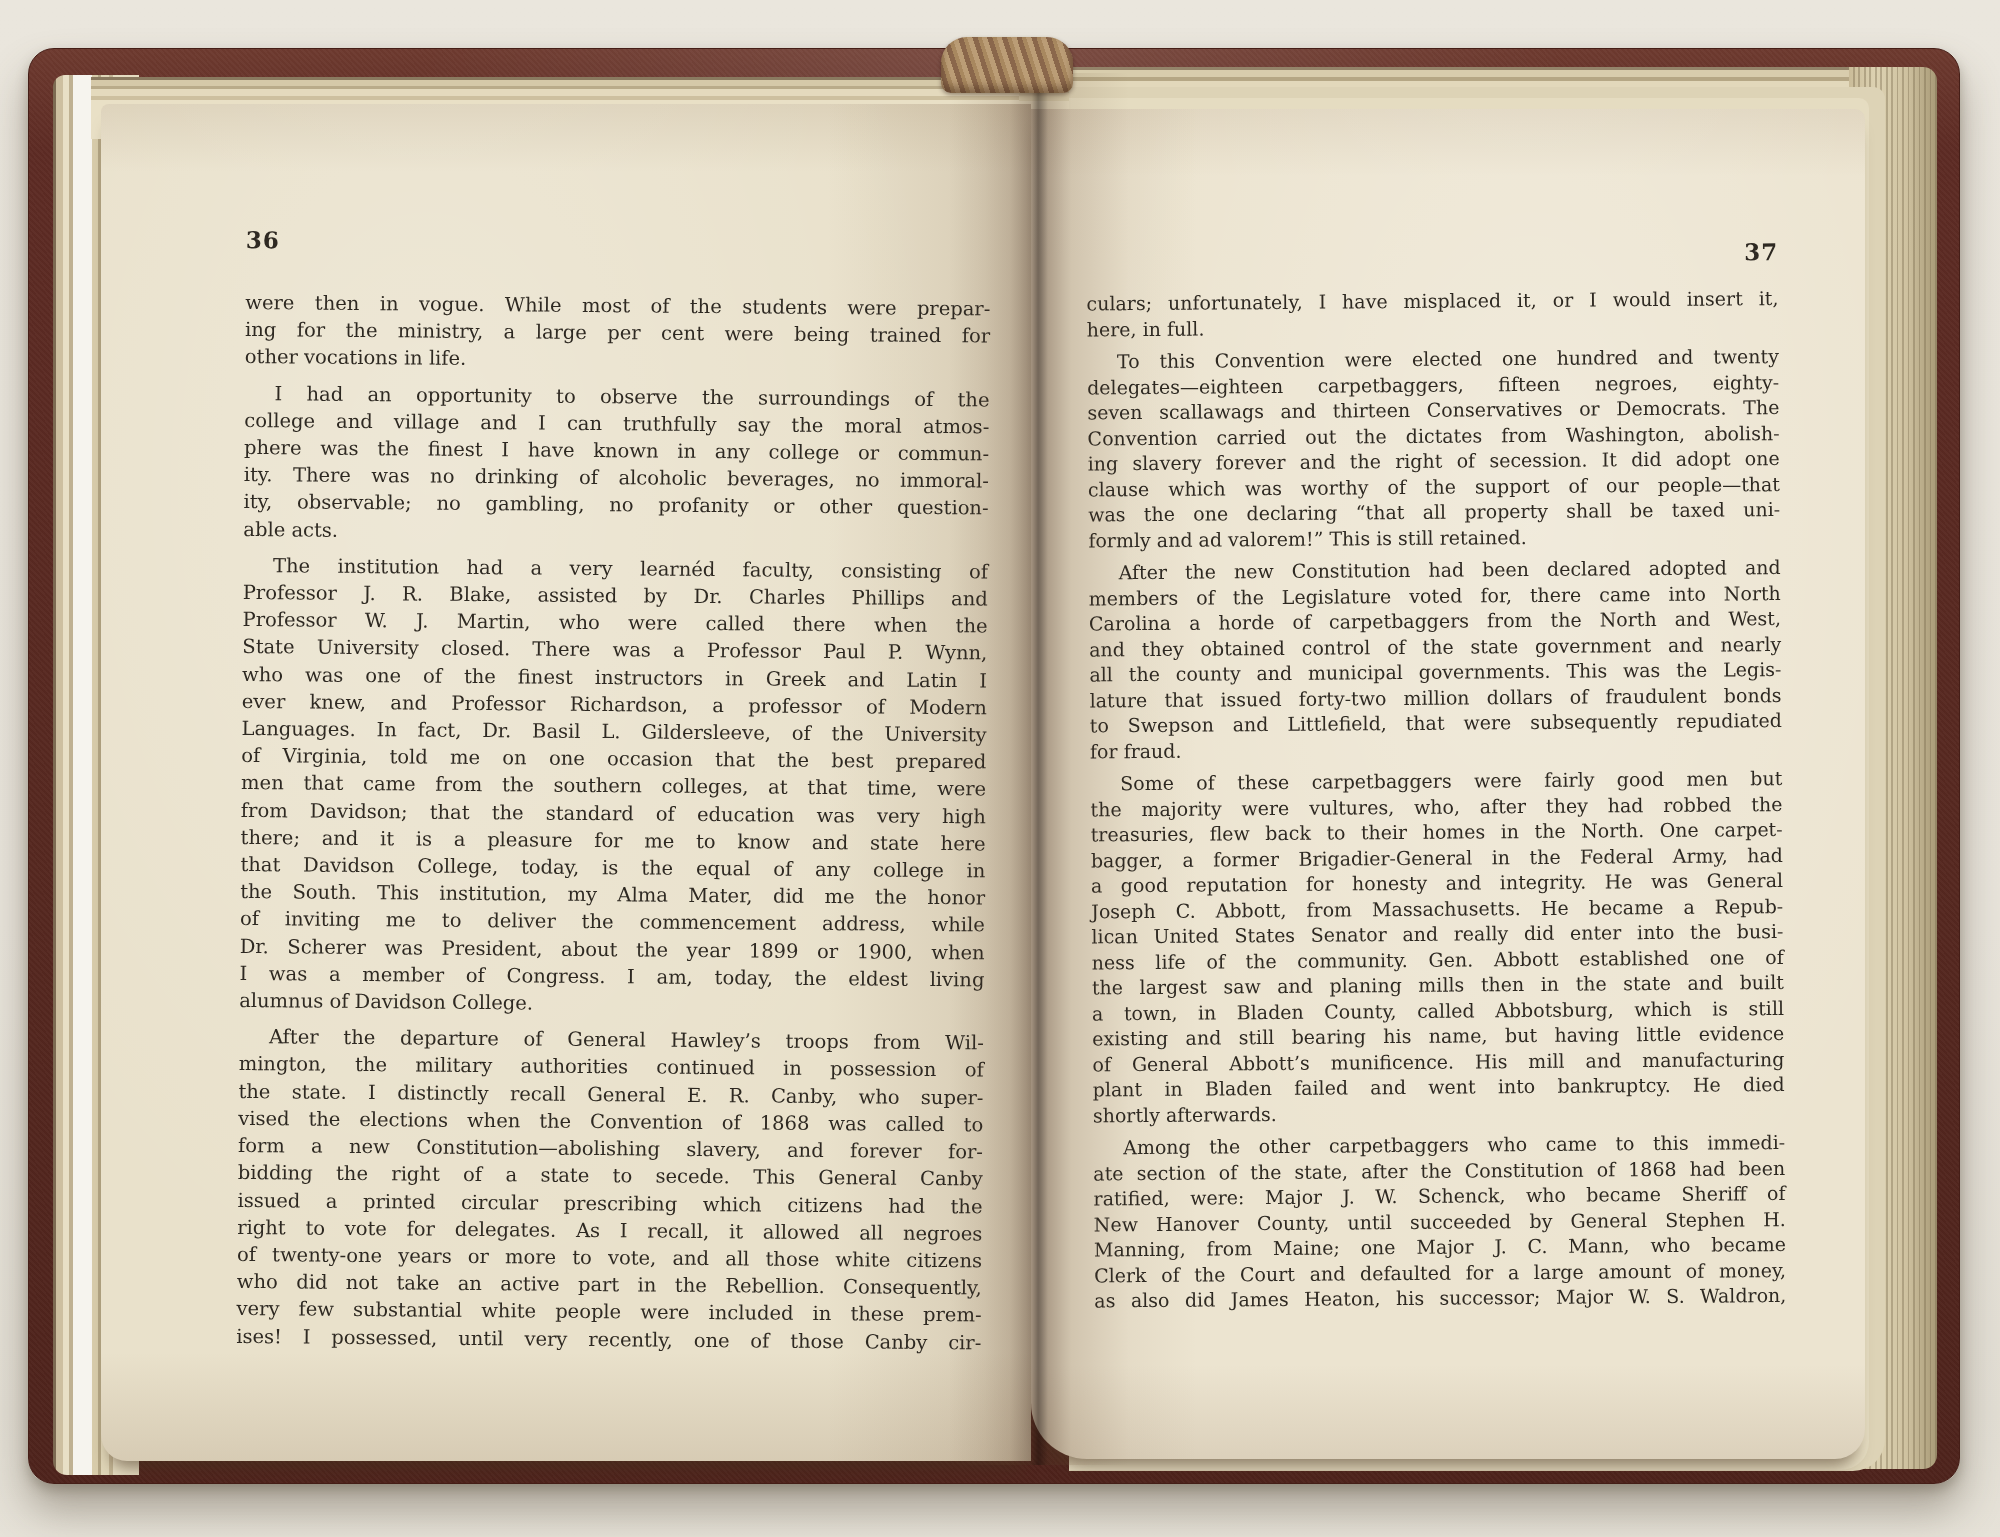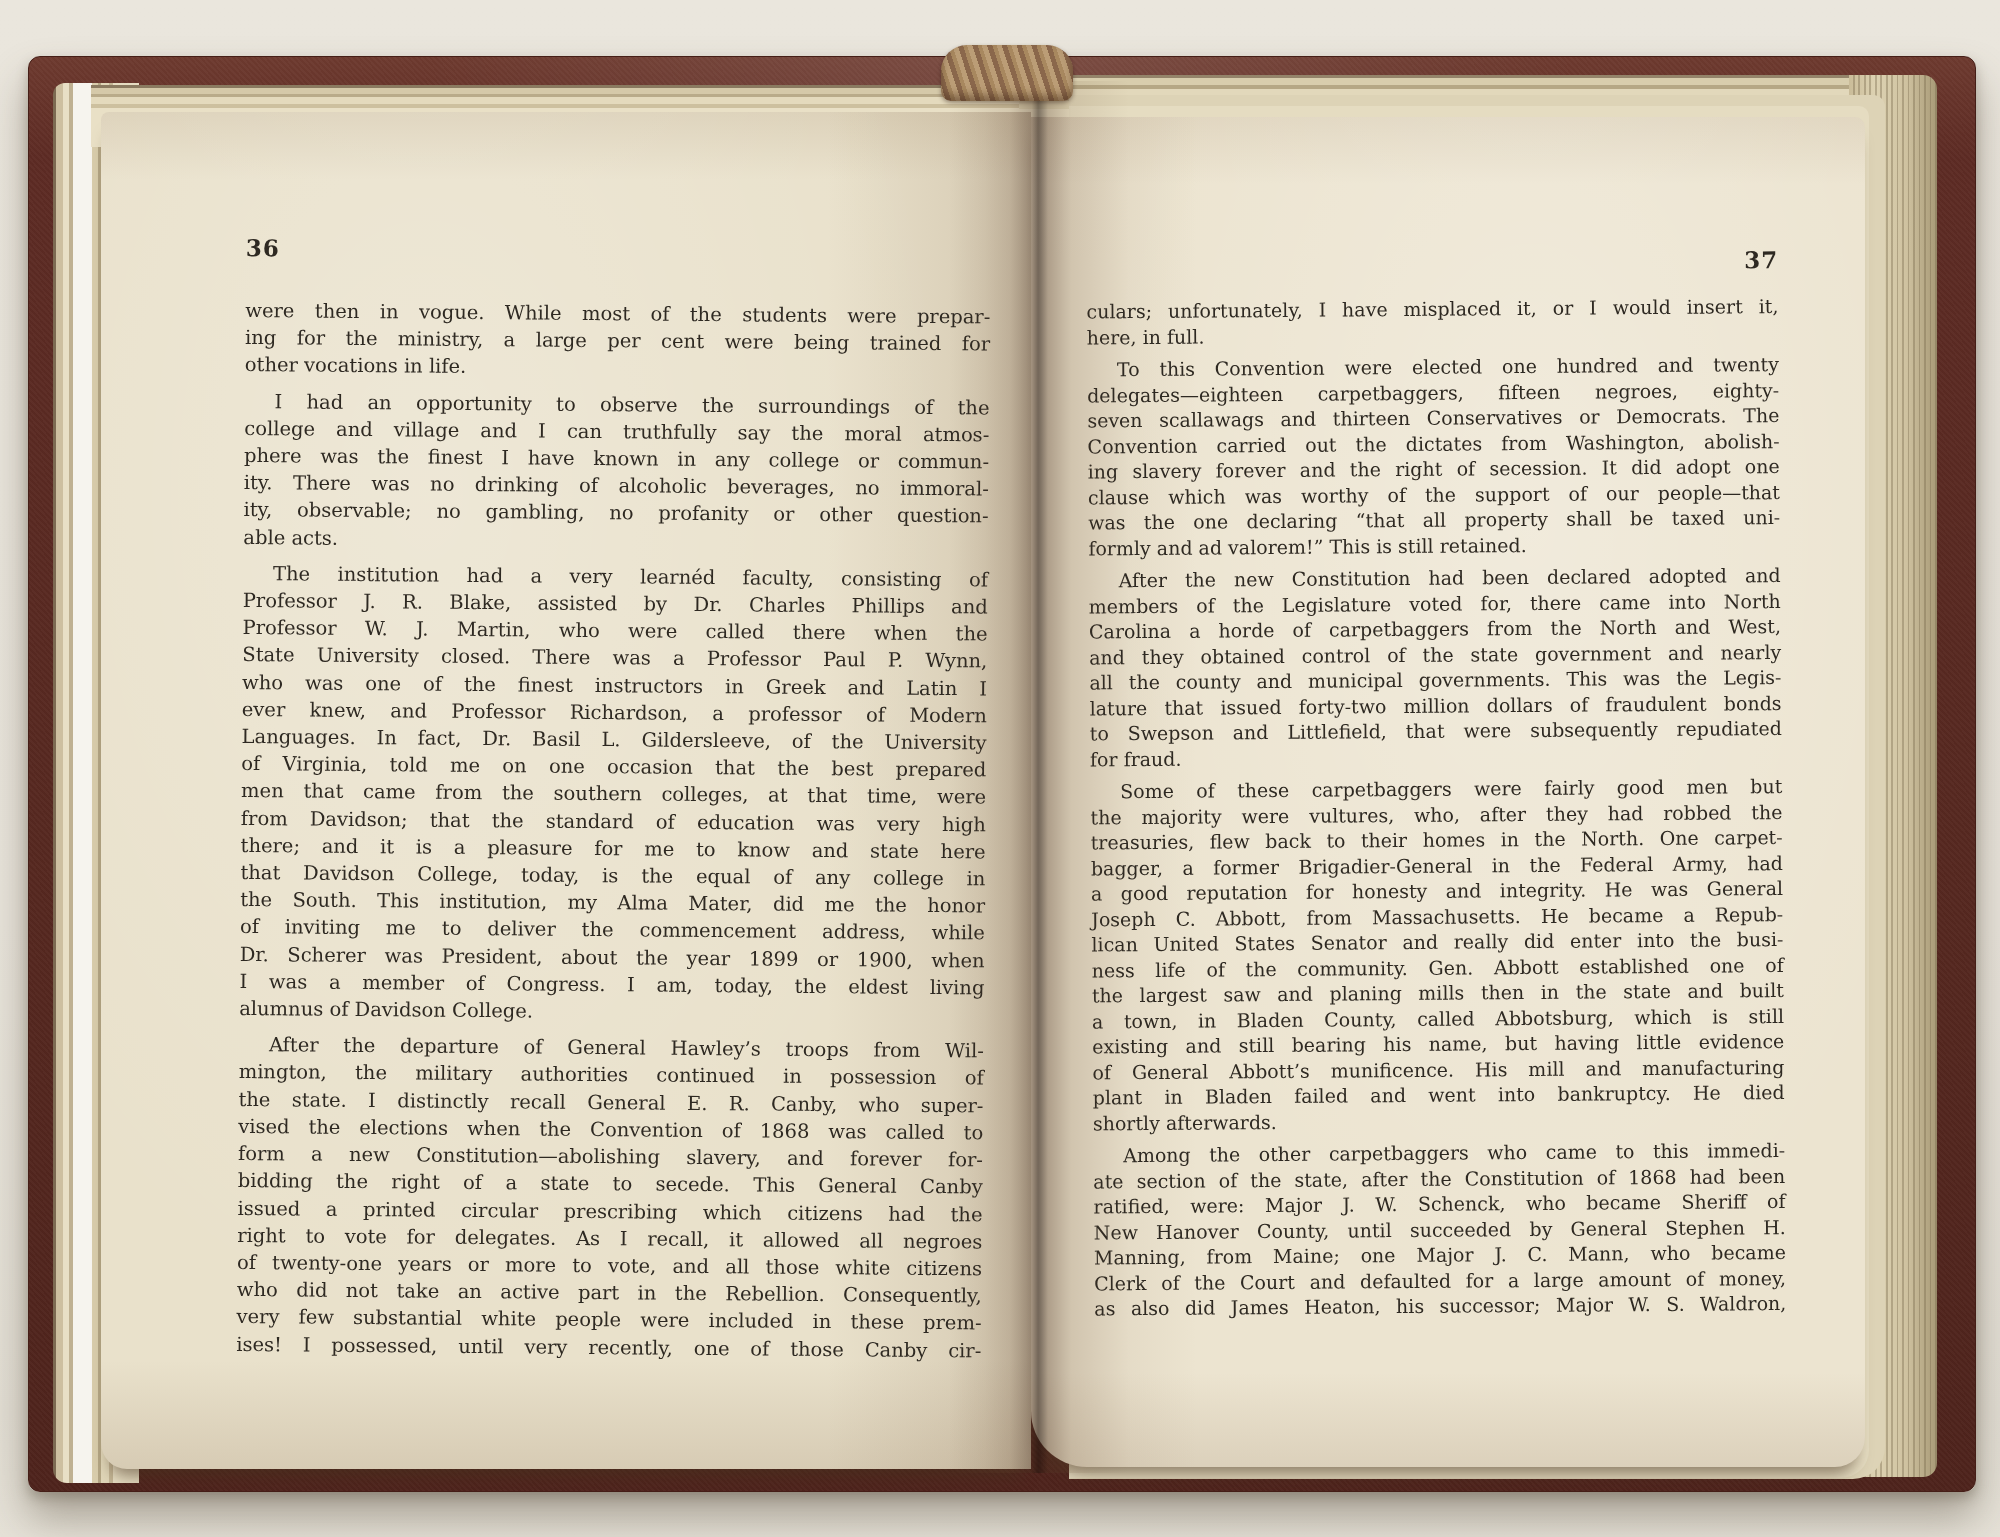--- a/index.html
+++ b/index.html
@@ -6,29 +6,28 @@
   body{
     width:2000px;height:1537px;overflow:hidden;
     font-family:"DejaVu Serif","Liberation Serif",serif;
   }
   .photo{
     position:relative;width:2000px;height:1537px;
     background:linear-gradient(180deg,#eae6dd 0%,#e8e4db 60%,#e2ded4 92%,#e6e2d8 100%);
   }
   
   .book{
-    position:absolute;left:28px;top:56px;width:1930px;height:1434px;
-    border-radius:12px;
+    position:absolute;left:28px;top:48px;width:1930px;height:1434px;
+    border-radius:26px;
     border:1px solid #451e17;
     background:
       radial-gradient(ellipse at 50% 0%, rgba(255,255,255,.10), transparent 42%),
       repeating-linear-gradient(47deg, rgba(255,255,255,.025) 0 2px, rgba(0,0,0,.02) 2px 4px),
       linear-gradient(180deg, var(--cover_light,#6e3a2f) 0%, var(--cover,#5d2b24) 7%, #562820 55%, #4e231c 100%);
     box-shadow:0 26px 42px rgba(95,85,68,.45), 0 6px 12px rgba(95,85,68,.35);
-    padding-left:16px;
   }
   
   .edge{position:absolute;}
   .edge-left{
     left:24px;top:26px;width:86px;height:1400px;border-radius:12px 0 0 14px;
     background:linear-gradient(to right,
       #7c6a52 0 3px,#cdbfa0 3px 10px,#e8dfc6 10px 16px,#bfb192 16px 20px,
       #f6f4ee 20px 39px,
       #d8ccab 39px 45px,#b3a584 45px 48px,#e0d6b8 48px 56px,#c3b595 56px 60px,#e6ddc2 60px 86px);
   }

